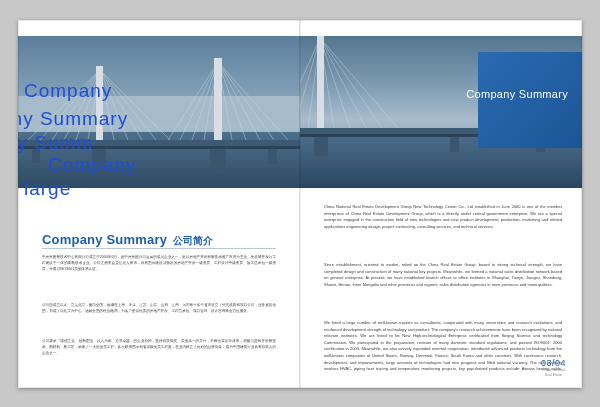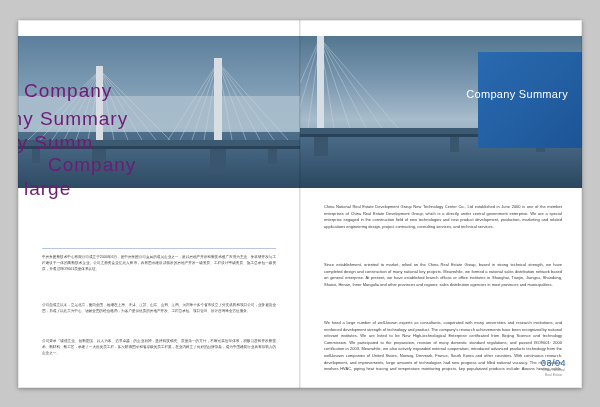--- a/index.html
+++ b/index.html
@@ -41,21 +41,21 @@
   .pylon{position:absolute;background:#d8dee3;}
   .pylon.a{left:78px;top:30px;width:7px;height:76px;}
   .pylon.b{left:196px;top:22px;width:8px;height:84px;}
   
   .cables{position:absolute;left:0;top:16px;width:282px;height:100px;}
   
   .pier{position:absolute;background:#3a566f;}
   
   .wave{position:absolute;left:0;top:140px;width:282px;height:40px;}
   
-  .wm{position:absolute;color:#701a75;font-size:19px;letter-spacing:1px;white-space:nowrap;}
+  .wm{position:absolute;color:#1d4ed8;font-size:19px;letter-spacing:1px;white-space:nowrap;}
   .wm1{left:6px;top:60px;}
   .wm2{left:-18px;top:88px;}
   .wm3{left:-12px;top:112px;}
   .wm4{left:30px;top:134px;}
   .wm5{left:6px;top:158px;}
 
   
   .l-title{position:absolute;left:24px;top:210px;}
   .l-title .en{font-size:13px;color:#1d5fa8;font-weight:bold;letter-spacing:.2px;}
   .l-title .cn{font-size:10px;color:#1d5fa8;font-weight:bold;margin-left:6px;}
@@ -147,20 +147,23 @@
           <path d="M0,34 C70,16 160,44 282,22 L282,40 L0,40 Z" fill="#ffffff" opacity="0.9"></path>
         </svg>
       </div>
 
       <div class="wm wm1">Company</div>
       <div class="wm wm2">any Summary</div>
       <div class="wm wm3">ny Summ</div>
       <div class="wm wm4">Company</div>
       <div class="wm wm5">large</div>
 
+      <div class="l-title">
+        <span class="en">Company Summary</span><span class="cn">公司简介</span>
+      </div>
       <div class="l-rule"></div>
 
       <div class="cn-para p1">中房集团新技术中心有限公司成立于2000年6月，是中房集团公司直属的成员企业之一，是以房地产开发和新技术推广应用为主业、集科研开发与工程建设于一体的高新技术企业。公司注册资金壹亿元人民币，具有国家建设部颁发的房地产开发一级资质、工程设计甲级资质、施工总承包一级资质，并通过ISO9001质量体系认证。</div>
       <div class="cn-para p2">公司自成立以来，立足北京，面向全国，相继在上海、天津、江苏、山东、山西、江西、河南等十多个省市设立了分支机构和项目公司，业务遍及全国，形成了以北京为中心、辐射全国的经营格局，为客户提供优质的房地产开发、工程总承包、项目管理、设计咨询等全方位服务。</div>
       <div class="cn-para p3">公司秉承「诚信立业、创新图强、以人为本、追求卓越」的企业精神，坚持科技领先、质量第一的方针，不断完善管理体系，积极引进和开发新技术、新材料、新工艺，承建了一大批优质工程，多次获得国家和省部级优质工程奖，在业内树立了良好的品牌形象，成为中国建筑行业具有影响力的企业之一。</div>
     </div>
 
     <div class="right-page">
 
       <div class="r-hero">

